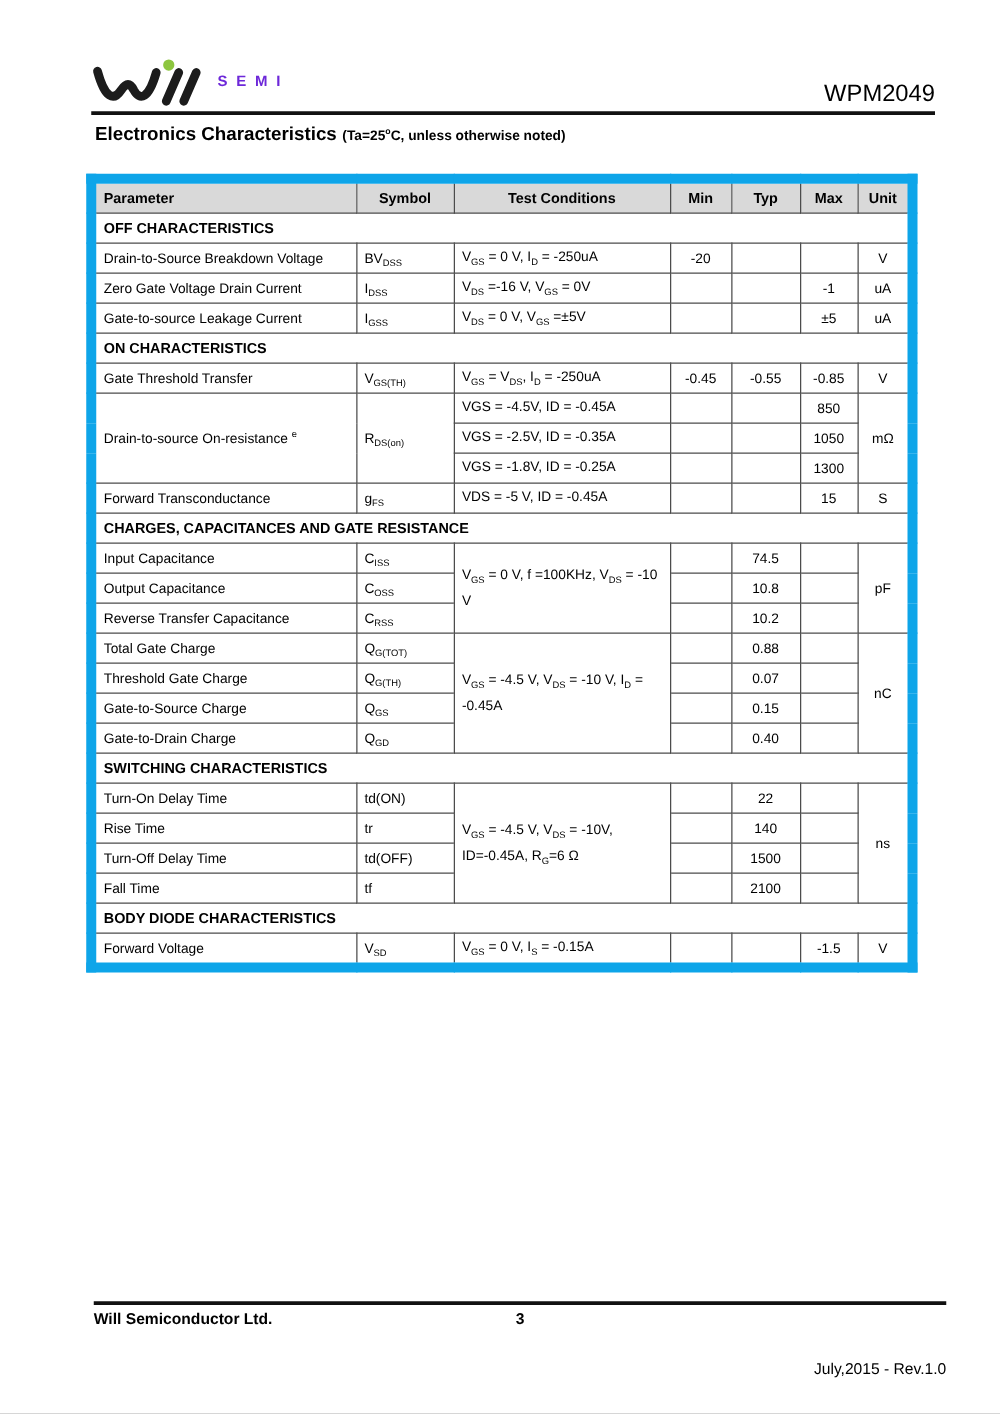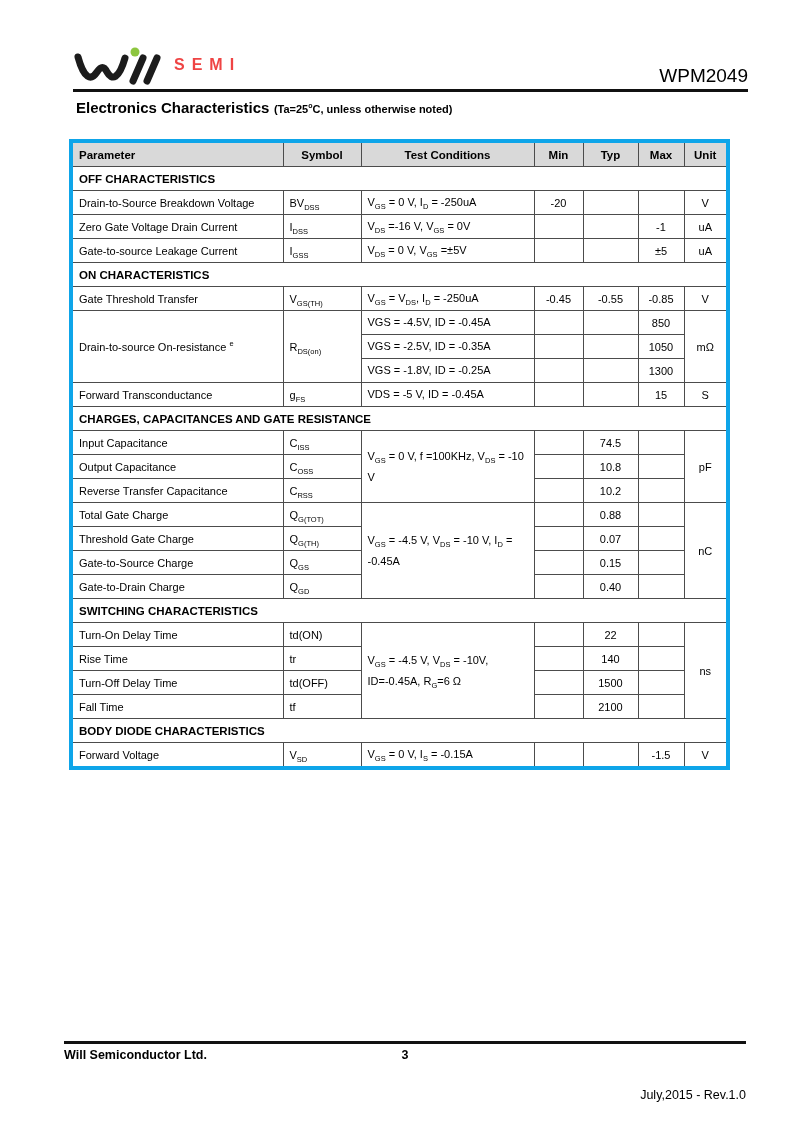--- a/index.html
+++ b/index.html
@@ -4,47 +4,47 @@
 <style>
   html,body{margin:0;padding:0;background:#9a9a9a;}
   .page{position:relative;width:800px;height:1131px;background:#ffffff;margin:0 auto;
         font-family:"Liberation Sans",sans-serif;color:#000;overflow:hidden;}
 
   
   .header-bar{position:absolute;left:73px;top:46px;width:675px;height:46px;
               box-sizing:border-box;border-bottom:3px solid #111;
               display:flex;align-items:flex-end;justify-content:space-between;padding-bottom:1px;}
   .logo-wrap{display:flex;align-items:center;gap:9px;}
-  .brand-text{font-size:16px;font-weight:bold;letter-spacing:7px;color:#ef4444;margin-bottom:4px;}
+  .brand-text{font-size:12px;font-weight:bold;letter-spacing:7px;color:#6d28d9;margin-bottom:4px;}
   .part-number{font-size:19px;font-weight:normal;color:#000;line-height:1;margin-bottom:3px;}
 
   
   .title-row{position:absolute;left:76px;top:99px;width:660px;}
   .title-main{font-size:15px;font-weight:bold;}
   .title-note{font-size:11px;font-weight:bold;}
   .title-note sup{font-size:7px;}
 
   
   .table-wrap{position:absolute;left:69px;top:139px;}
   table.spec{border-collapse:collapse;table-layout:fixed;width:658px;
-             border:4px solid #0ea5e9;font-size:11px;}
+             border:8px solid #0ea5e9;font-size:11px;}
   table.spec th,table.spec td{border:1px solid #4c4c4c;height:21px;padding:1px 6px;
              overflow:hidden;vertical-align:middle;}
   table.spec thead th{background:#d9d9d9;font-weight:bold;font-size:11.5px;text-align:center;}
   table.spec thead th.h-param{text-align:left;}
   td.section{font-weight:bold;text-align:left;font-size:11.5px;}
   td.c-param,td.c-cond{text-align:left;}
   td.c-sym{text-align:left;}
   td.c-cond{line-height:1.9;}
   td.c-num,td.c-unit{text-align:center;padding:1px 2px;}
   table.spec sub{font-size:7.5px;line-height:0;}
   table.spec sup{font-size:7.5px;line-height:0;}
 
   
-  .footer-bar{position:absolute;left:64px;top:1041px;width:682px;box-sizing:border-box;
+  .footer-bar{position:absolute;left:75px;top:1041px;width:682px;box-sizing:border-box;
               border-top:3px solid #111;padding-top:4px;font-size:12.5px;}
   .footer-inner{position:relative;display:flex;justify-content:space-between;}
   .footer-company{font-weight:bold;}
   .footer-rev{font-weight:normal;margin-top:40px;}
   .footer-page{position:absolute;left:50%;transform:translateX(-50%);font-weight:bold;}
 </style>
 </head>
 <body>
 
 <div class="page">

